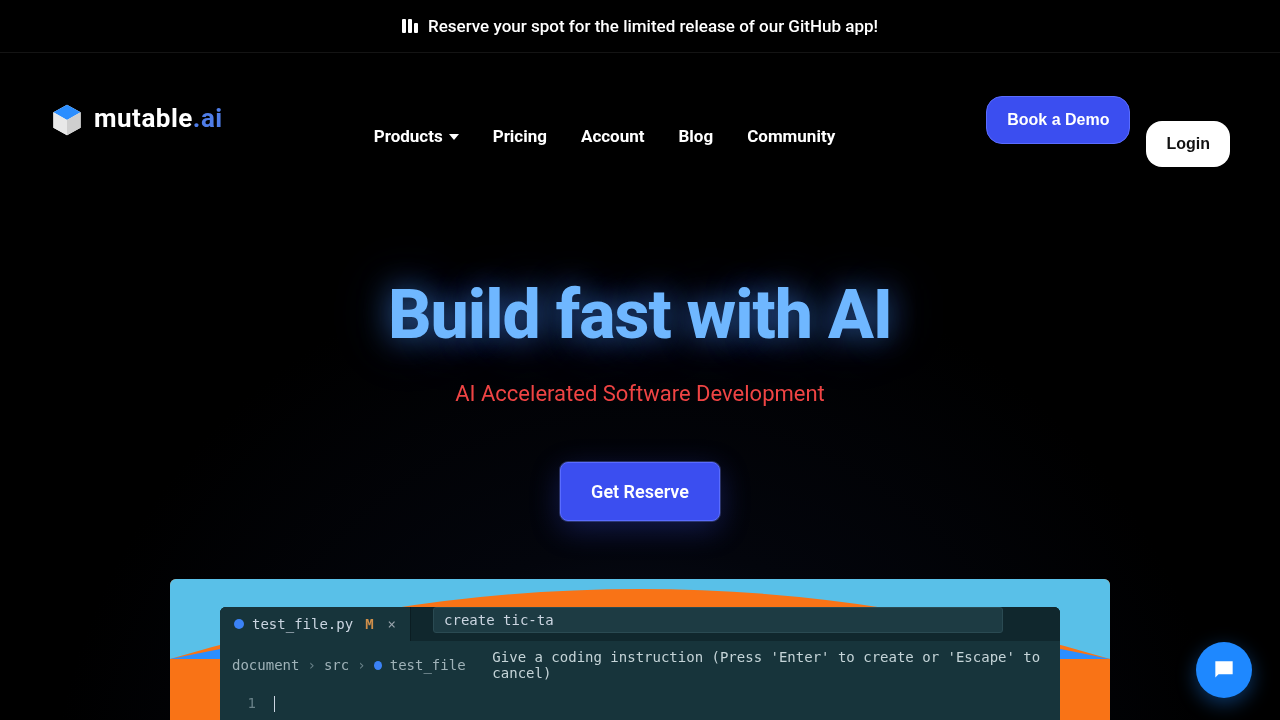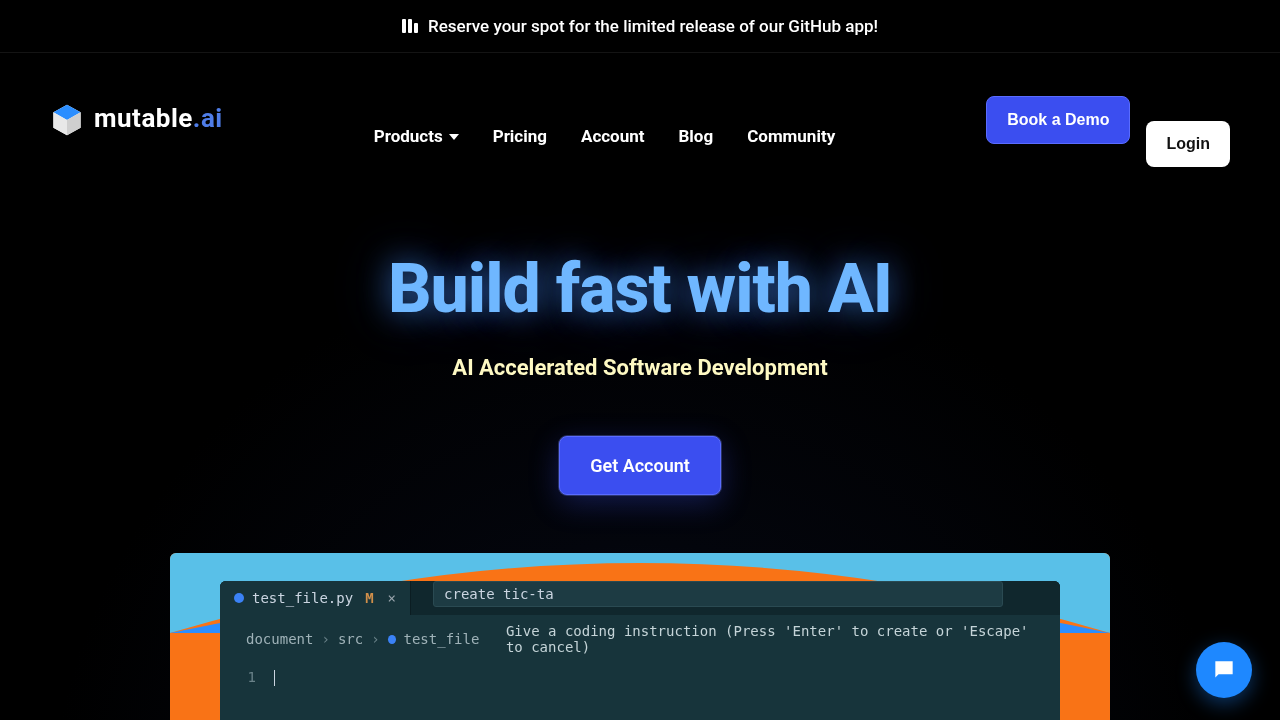--- a/index.html
+++ b/index.html
@@ -53,32 +53,32 @@
   z-index: 2;
 }
 .logo { display:flex; align-items:flex-start; gap:10px; }
 .logo-icon { width:34px; height:34px; }
 .logo-text { font-size:26px; font-weight:700; letter-spacing:0.5px; }
 .logo-text .ai { color:#4f7de8; }
 .nav-links { display:flex; gap:34px; align-items:flex-end; font-size:17px; font-weight:700;margin-top:32px; }
 .nav-link { display:flex; align-items:center; gap:6px; cursor:pointer; }
 .chev-down { width:0;height:0;border-left:5px solid transparent;border-right:5px solid transparent;border-top:6px solid #fff; margin-top:2px;}
 .nav-buttons { display:flex; gap:16px; align-items:center; }
-.btn { padding:14px 20px; border-radius:8px; font-size:16px; font-weight:600; cursor:pointer; border:none; }
+.btn { padding:14px 20px; border-radius:16px; font-size:16px; font-weight:600; cursor:pointer; border:none; }
 .btn-primary { background:#3b4ef0; color:#fff; border:1px solid #5a6cff; }
 .btn-white { background:#fff; color:#111;margin-top:48px; }
 
-.hero { text-align:center; margin-top:82px; position:relative; z-index:2; }
+.hero { text-align:center; margin-top:108px; position:relative; z-index:2; }
 .hero h1 {
   font-size:68px; font-weight:800;
   color:#6fb7ff;
   text-shadow: 0 0 30px rgba(80,150,255,0.6), 0 0 60px rgba(50,120,255,0.3);
   letter-spacing:-1px;
 }
-.hero-sub { margin-top:26px; font-size:22px; font-weight:700; color:#fef9c3; }
+.hero-sub { margin-top:26px; font-size:22px; font-weight:400; color:#ef4444; }
 .hero-cta { display:inline-flex; margin-top:56px; padding:18px 30px; background:#3b4ef0; color:#fff; border:1px solid #5a6cff; border-radius:8px; font-size:18px; font-weight:600; box-shadow:0 0 0 1px rgba(120,140,255,0.3), 0 8px 30px rgba(59,78,240,0.3); cursor:pointer; }
 
 .demo-wrap {
   width:940px; margin:58px auto 0 auto; background:#f97316; border-radius:6px 6px 0 0; height:188px; position:relative; overflow:hidden; z-index:2;
 }
 .demo-arc { position:absolute; left:0; right:0; top:0; }
 .demo-arc svg { width:100%; height:80px; display:block; }
 .ide {
   position:absolute; left:50px; right:50px; top:28px; height:152px;
   background:#17343b; border-radius:6px 6px 0 0; overflow:hidden;
@@ -86,21 +86,21 @@
   font-size:14px;
   color:#cbd5e1;
 }
 .ide-tabbar { height:34px; background:#10272d; display:flex; align-items:stretch; }
 .ide-tab { display:flex; align-items:center; gap:8px; padding:0 14px; background:#17343b; border-right:1px solid #0b1d22; }
 .tab-icon { width:10px;height:10px; border-radius:50%; background:#3b82f6; }
 .tab-m { color:#d08f4a; margin-left:4px; font-weight:600; }
 .tab-close { color:#9aa5ad; margin-left:6px; font-weight:300; }
 .ide-search { flex:1; display:flex; align-items:flex-start; padding-left:22px; background:#10272d; }
 .ide-search-input { background:#1d3b43; border:1px solid #2a4a52; border-radius:3px; padding:4px 10px; color:#cbd5e1; font-family:inherit; font-size:14px; width:570px; }
-.ide-breadcrumb { padding:8px 14px 0 26px; color:#9fb2b8; display:flex; align-items:center; gap:8px; }
+.ide-breadcrumb { padding:8px 14px 0 12px; color:#9fb2b8; display:flex; align-items:center; gap:8px; }
 .ide-breadcrumb .sep { color:#6a8289; }
 .blue-dot { width:9px;height:9px;border-radius:50%;background:#3b82f6;display:inline-block; }
 .ide-gutter { position:absolute; left:0; top:86px; bottom:0; width:46px; background:#17343b; text-align:right; padding:2px 10px 0 0; color:#6a8289; }
 .ide-code { position:absolute; left:46px; right:0; top:86px; bottom:0; padding:2px 0 0 8px; }
 .cursor-line { display:inline-block; width:1px; height:16px; background:#cbd5e1; vertical-align:middle; }
 
 .chat-fab {
   position:absolute; right:28px; bottom:22px; width:56px; height:56px; border-radius:50%;
   background:#1e88ff; display:flex; align-items:center; justify-content:center; cursor:pointer; z-index:5;
   box-shadow:0 6px 20px rgba(30,136,255,0.4);
@@ -150,21 +150,21 @@
   </div>
   <div class="nav-buttons">
     <button class="btn btn-primary">Book a Demo</button>
     <button class="btn btn-white">Login</button>
   </div>
 </div>
 
 <div class="hero">
   <h1>Build fast with AI</h1>
   <div class="hero-sub">AI Accelerated Software Development</div>
-  <div class="hero-cta">Get Account</div>
+  <div class="hero-cta">Get Reserve</div>
 </div>
 
 <div class="demo-wrap">
   <div class="demo-arc">
     <svg viewBox="0 0 940 80" preserveAspectRatio="none">
       <path d="M0,80 Q470,-60 940,80 L940,0 L0,0 Z" fill="#59c0e8"></path>
       <path d="M0,80 Q470,-20 940,80 L940,80 L0,80 Z" fill="#2b8eff"></path>
     </svg>
   </div>
   <div class="ide">

